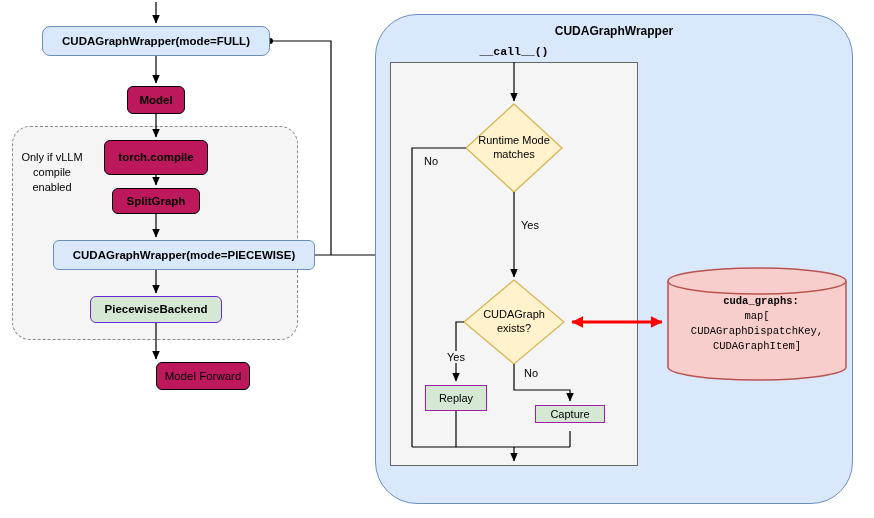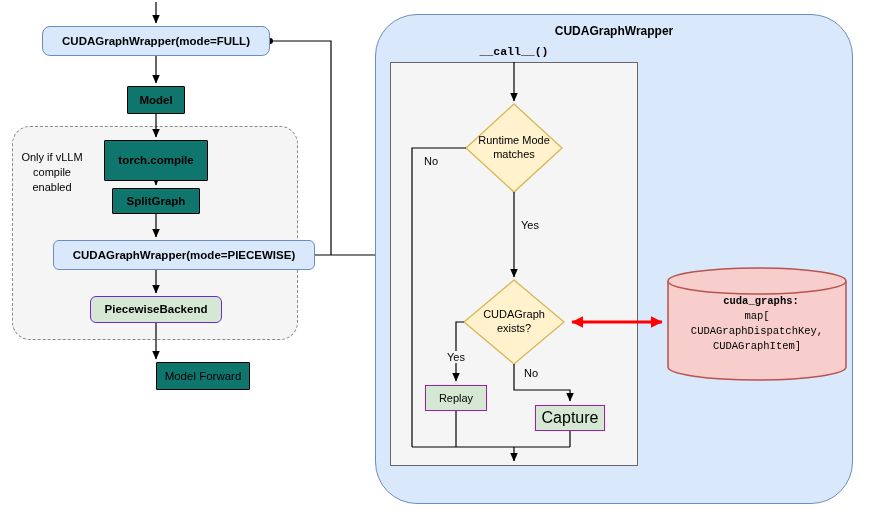--- a/index.html
+++ b/index.html
@@ -33,21 +33,21 @@
   
   svg.wires { position:absolute; left:0; top:0; z-index:3; }
 
   
   .node {
     position:absolute; display:flex; align-items:center; justify-content:center;
     text-align:center; font-size:11.5px; z-index:4; line-height:1.1;
   }
   .bold { font-weight:bold; }
   .blue  { background:#dae8fc; border:1px solid #6c8ebf; border-radius:6px; }
-  .white { background:#0f766e; border:1px solid #000000; border-radius:1px; }
+  .white { background:#be185d; border:1px solid #000000; border-radius:6px; }
   .green-round { background:#d5e8d4; border:1px solid #6d28d9; border-radius:6px; }
   .green { background:#d5e8d4; border:1px solid #a21caf; }
 
   .label { position:absolute; font-size:11px; z-index:4; }
   .diamond-label {
     position:absolute; display:flex; align-items:center; justify-content:center;
     text-align:center; font-size:11px; line-height:1.25; z-index:4;
   }
   .call-label {
     position:absolute; left:469px; top:45px; width:90px; text-align:center;
@@ -110,38 +110,38 @@
 
     <line x1="572" y1="322" x2="662" y2="322" stroke="#ff0000" stroke-width="3.2" marker-start="url(#arrRedS)" marker-end="url(#arrRedE)"></line>
 
     <path d="M668,281 L668,367 A89,13 0 0 0 846,367 L846,281" fill="#f8cecc" stroke="#b85450" stroke-width="1.5"></path>
     <ellipse cx="757" cy="281" rx="89" ry="13" fill="#f8cecc" stroke="#b85450" stroke-width="1.5"></ellipse>
   </svg>
 
   <div class="node bold blue" style="left:42px;  top:26px;  width:228px; height:30px;border-radius:8px;">CUDAGraphWrapper(mode=FULL)</div>
   <div class="node bold white" style="left:127px; top:86px;  width:58px;  height:28px;">Model</div>
   <div class="group-note">Only if vLLM compile enabled</div>
-  <div class="node bold white" style="left:104px; top:140px; width:104px; height:41px;">torch.compile</div>
+  <div class="node bold white" style="left:104px; top:140px; width:104px; height:35px;">torch.compile</div>
   <div class="node bold white" style="left:112px; top:188px; width:88px;  height:26px;">SplitGraph</div>
   <div class="node bold blue" style="left:25px;  top:240px; width:262px; height:30px;margin-left:28px;">CUDAGraphWrapper(mode=PIECEWISE)</div>
   <div class="node bold green-round" style="left:90px; top:296px; width:132px; height:27px;">PiecewiseBackend</div>
   <div class="node white" style="left:109px; top:362px; width:94px;  height:28px;margin-left:47px;">Model Forward</div>
 
   <div class="call-label">__call__()</div>
 
   <div class="diamond-label" style="left:472px; top:126px; width:84px; height:44px;">Runtime Mode matches</div>
   <div class="diamond-label" style="left:470px; top:300px; width:88px; height:44px;">CUDAGraph exists?</div>
 
   <div class="label" style="left:424px; top:155px;">No</div>
   <div class="label" style="left:521px; top:219px;">Yes</div>
   <div class="label yes-on-line" style="left:442px; top:351px; width:28px;">Yes</div>
   <div class="label" style="left:524px; top:367px;">No</div>
 
   <div class="node green" style="left:425px; top:385px; width:62px; height:26px; font-size:11px;">Replay</div>
-  <div class="node green" style="left:535px; top:405px; width:70px; height:26px; font-size:16px;">Capture</div>
+  <div class="node green" style="left:535px; top:405px; width:70px; height:18px; font-size:11px;">Capture</div>
 
   <div class="cyl-text">
     <div class="t">cuda_graphs:</div>
     <div>map[</div>
     <div>CUDAGraphDispatchKey,</div>
     <div>CUDAGraphItem]</div>
   </div>
 
 </div>
 

